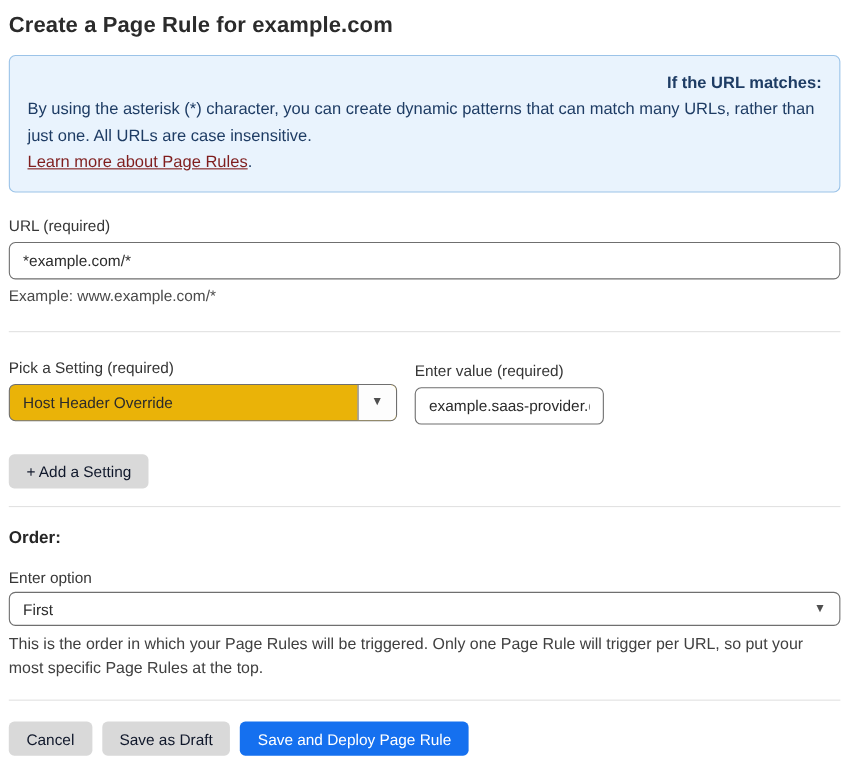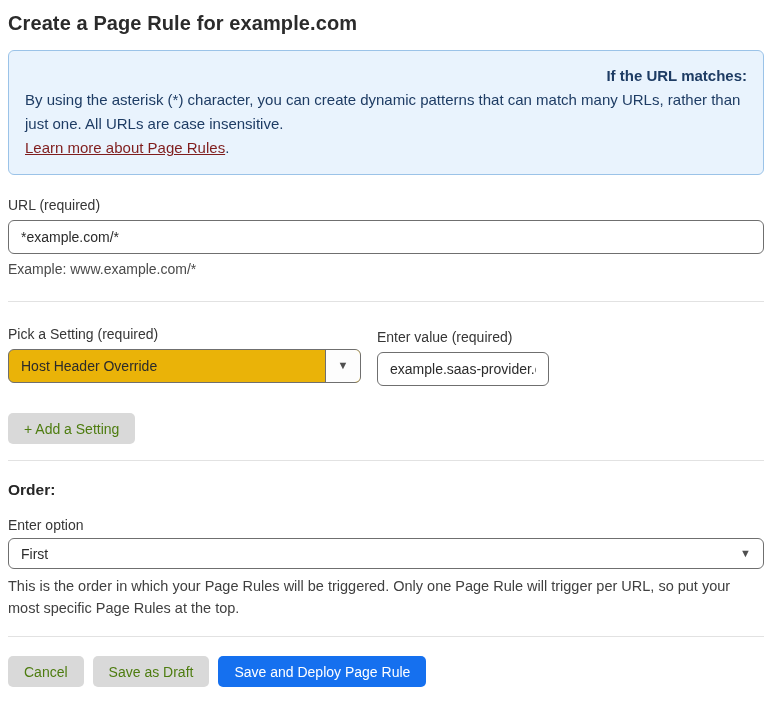--- a/index.html
+++ b/index.html
@@ -124,21 +124,21 @@
     justify-content: center;
     border: none;
     border-radius: 5px;
     font-size: 14px;
     font-family: "Liberation Sans", "DejaVu Sans", sans-serif;
     cursor: pointer;
     padding: 0 16px;
   }
   .btn-gray {
     background: #d9d9d9;
-    color: #4d7c0f;
+    color: #0f172a;
   }
   .add-setting-btn {
     margin-top: 27px;
     height: 31px;
   }
 
   
   .order-select {
     margin-top: 5px;
     height: 31px;

